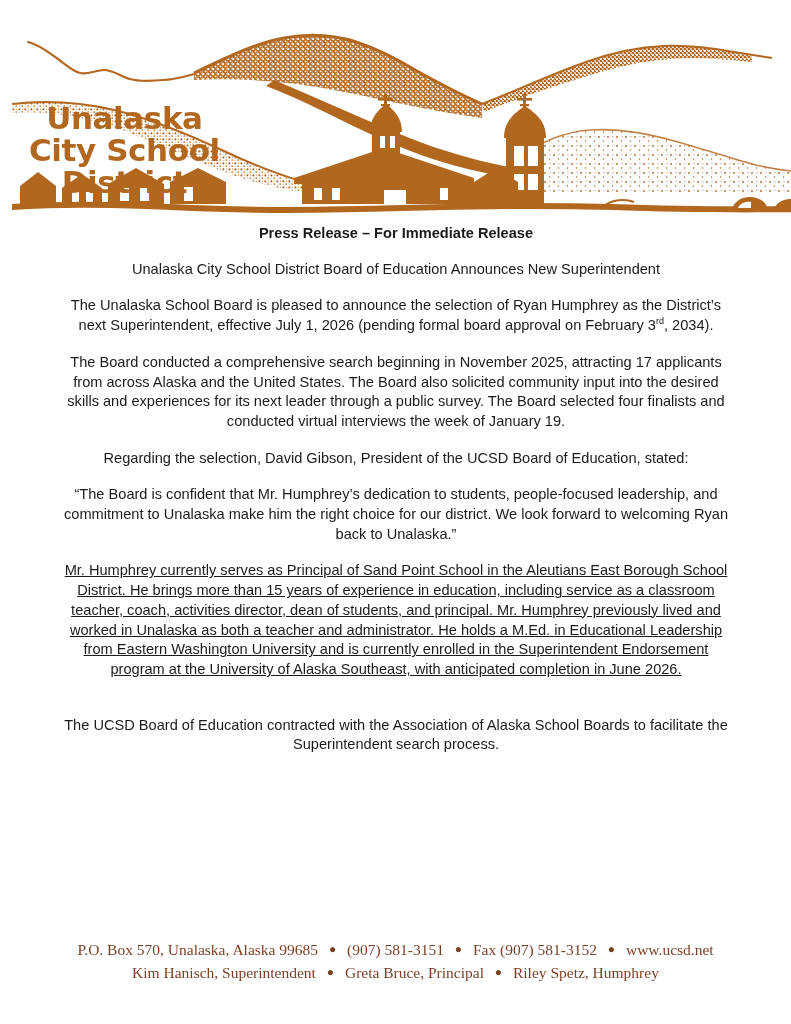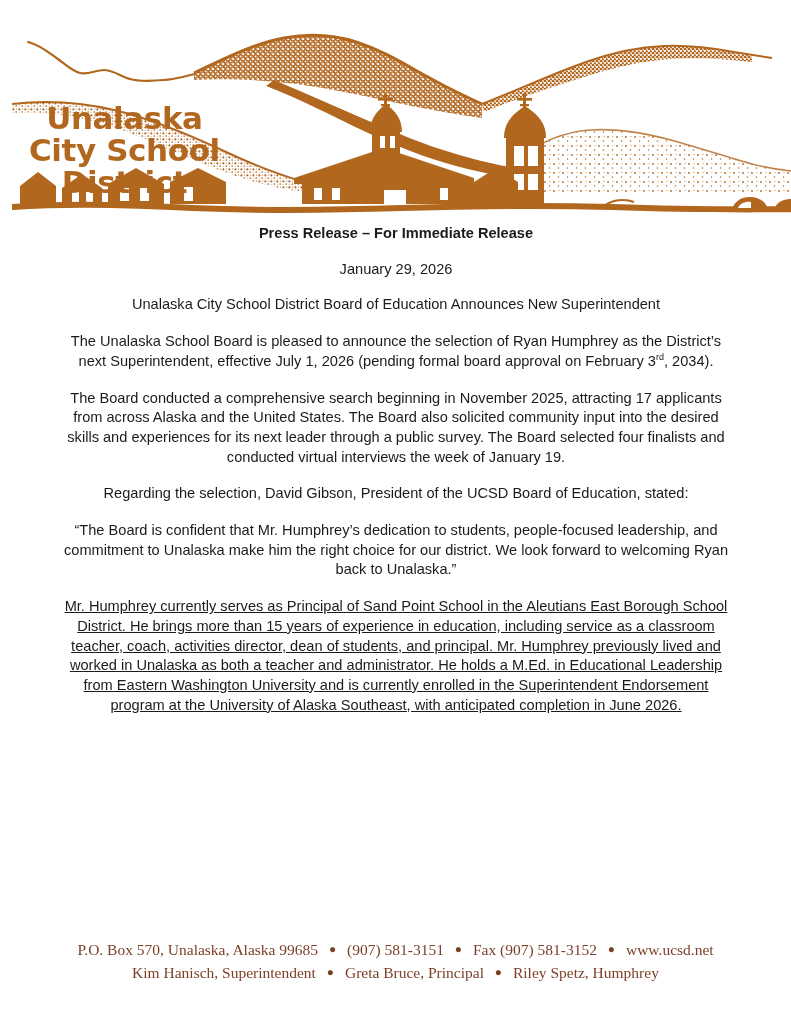--- a/index.html
+++ b/index.html
@@ -244,34 +244,34 @@
     <div>Unalaska</div>
     <div>City School</div>
     <div>District</div>
   </div>
 </div>
 
 <div id="doc-body">
 
   <p class="para bold tight">Press Release – For Immediate Release</p>
 
-  <p class="para tight">January 29, 2026</p>
 
   <p class="para headline">Unalaska City School District Board of Education Announces New Superintendent</p>
 
   <p class="para"><span>The Unalaska School Board is pleased to announce the selection of Ryan Humphrey as the District’s next Superintendent, effective July 1, 2026 (pending formal board approval on February 3</span><sup>rd</sup><span>, 2034).</span></p>
 
   <p class="para">The Board conducted a comprehensive search beginning in November 2025, attracting 17 applicants from across Alaska and the United States. The Board also solicited community input into the desired skills and experiences for its next leader through a public survey. The Board selected four finalists and conducted virtual interviews the week of January 19.</p>
 
   <p class="para">Regarding the selection, David Gibson, President of the UCSD Board of Education, stated:</p>
 
   <p class="para">“The Board is confident that Mr. Humphrey’s dedication to students, people-focused leadership, and commitment to Unalaska make him the right choice for our district. We look forward to welcoming Ryan back to Unalaska.”</p>
 
   <p class="para spacer-after">Mr. Humphrey currently serves as Principal of Sand Point School in the Aleutians East Borough School District. He brings more than 15 years of experience in education, including service as a classroom teacher, coach, activities director, dean of students, and principal. Mr. Humphrey previously lived and worked in Unalaska as both a teacher and administrator. He holds a M.Ed. in Educational Leadership from Eastern Washington University and is currently enrolled in the Superintendent Endorsement program at the University of Alaska Southeast, with anticipated completion in June 2026.</p>
 
+  <p class="para">The UCSD Board of Education contracted with the Association of Alaska School Boards to facilitate the Superintendent search process.</p>
 </div>
 
 <div id="doc-footer">
   <div class="footer-line">
     <span>P.O. Box 570, Unalaska, Alaska 99685</span>
     <span class="sep">●</span>
     <span>(907) 581-3151</span>
     <span class="sep">●</span>
     <span>Fax (907) 581-3152</span>
     <span class="sep">●</span>

